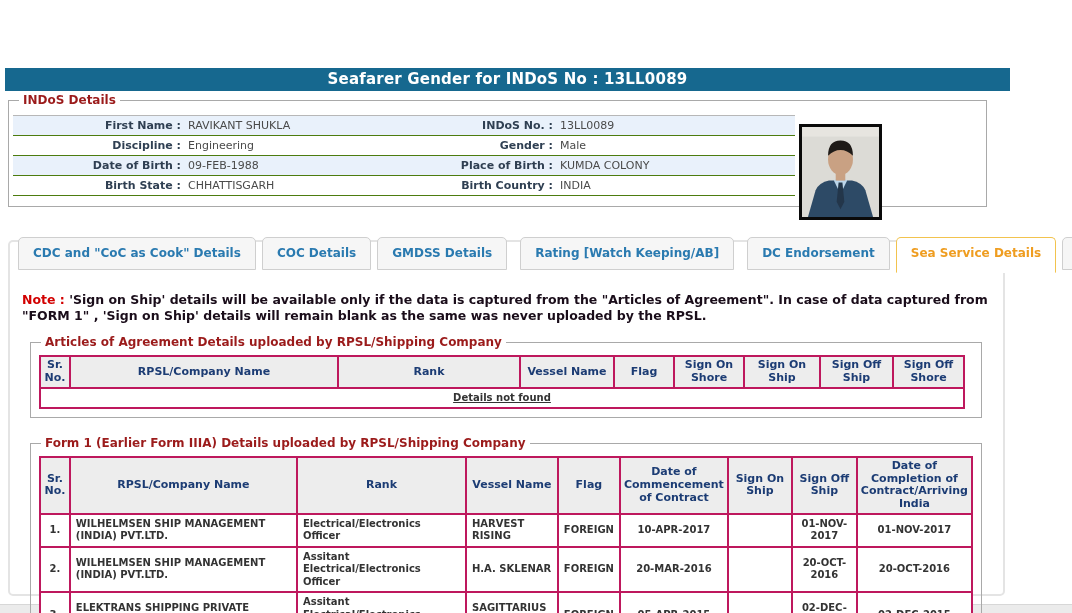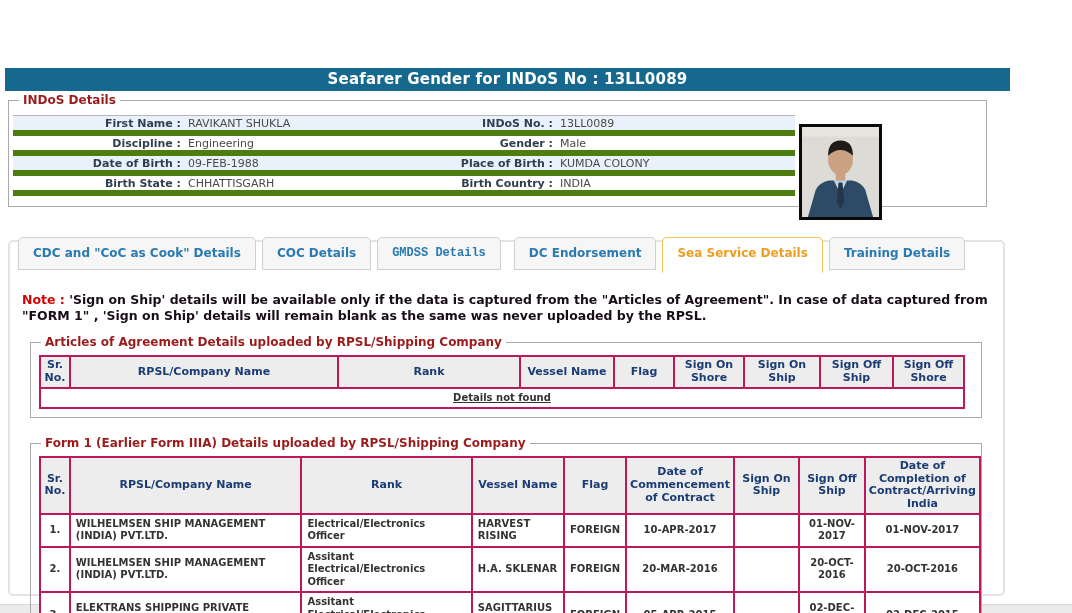--- a/index.html
+++ b/index.html
@@ -17,21 +17,21 @@
   
   fieldset{ border:1px solid #a9a9a9; }
   .indos-fs{
     position:absolute; top:93px; left:8px; width:979px; height:114px;
     padding:8px 10px 6px 4px; background:#fff;
   }
   legend{
     font-size:12px; font-weight:bold; color:#9b1b1b; padding:0 4px; margin-left:6px;
   }
   .indos-rows{ width:782px; border-top:1px solid #b7b7b7; }
-  .indos-row{ display:flex; height:20px; align-items:center; border-bottom:6px solid #4d7c0f; font-size:11px; }
+  .indos-row{ display:flex; height:20px; align-items:center; border-bottom:1px solid #4d7c0f; font-size:11px; }
   .indos-row.alt{ background:#e9f1fb; }
   .lbl{ font-weight:bold; color:#2f3f52; text-align:right; }
   .val{ color:#4a4a4a; padding-left:7px; }
   .lbl.l1{ width:168px; } .val.v1{ width:272px; }
   .lbl.l2{ width:100px; } .val.v2{ flex:1; }
 
   .photo{
     position:absolute; top:17px; left:790px; width:83px; height:96px;
     border:3px solid #0a0a0a; background:#dddcd8;
   }
@@ -41,32 +41,32 @@
   .tabs-row{ position:absolute; top:237px; left:18px; z-index:3; display:flex; }
   .tab{
     background:#f6f6f6; border:1px solid #cfcfcf; border-radius:5px 5px 0 0;
     color:#2a7ab0; font-size:12px; font-weight:bold; text-align:center;
     padding:8px 14px 9px 14px; margin-right:6px; cursor:pointer; white-space:nowrap;
   }
   .tab.active{
     background:#fff; border:1px solid #f2c34e; border-bottom:1px solid #fff;
     color:#ef9d20; padding-bottom:12px; margin-bottom:-3px;
   }
-  .tab-gap-large{ margin-right:13px;font-family:Liberation Mono, monospace; }
+  .tab-gap-large{ margin-right:13px; }
 
   
   .panel{
     position:absolute; top:240px; left:8px; width:997px; height:356px;
     border:2px solid #e4e4e4; border-radius:5px; background:#fff; z-index:1;
     padding:50px 12px 0 12px;
   }
   .note{ font-size:12.5px; font-weight:bold; color:#1a0d1a; line-height:1.25; margin-bottom:12px; }
   .note .note-prefix{ color:#d20000; }
 
-  .grp-fs{ margin:0 8px 18px 8px; padding:6px 0 8px 8px; width:952px; }
+  .grp-fs{ margin:0 8px 18px 8px; padding:6px 8px 8px 8px; width:952px; }
   .grp-fs legend{ margin-left:2px; }
 
   table.grid{ border-collapse:collapse; table-layout:fixed; }
   table.grid th, table.grid td{ border:2px solid #be185d; overflow:hidden; }
   table.grid th{
     background:#ededed; color:#1c3c74; font-size:11px; font-weight:bold;
     text-align:center; padding:2px 3px; line-height:1.15;
   }
   table.grid td{
     font-size:10px; font-weight:bold; color:#333; padding:3px 5px; line-height:1.25;
@@ -126,20 +126,21 @@
         <path d="M27 30 Q27 14 40 14 Q53 14 53 30 Q47 24 40 24 Q33 24 27 30 Z" fill="#1f1b18"></path>
         <rect x="35" y="48" width="10" height="8" fill="#c9a183"></rect>
       </svg>
     </div>
   </fieldset>
 
   <div class="tabs-row">
     <div class="tab">CDC and "CoC as Cook" Details</div>
     <div class="tab">COC Details</div>
     <div class="tab tab-gap-large">GMDSS Details</div>
+    <div class="tab tab-gap-large">Rating [Watch Keeping/AB]</div>
     <div class="tab">DC Endorsement</div>
     <div class="tab active">Sea Service Details</div>
     <div class="tab">Training Details</div>
   </div>
 
   <div class="panel">
 
     <p class="note"><span class="note-prefix">Note :</span><span> 'Sign on Ship' details will be available only if the data is captured from the "Articles of Agreement". In case of data captured from "FORM 1" , 'Sign on Ship' details will remain blank as the same was never uploaded by the RPSL.</span></p>
 
     <fieldset class="grp-fs">

